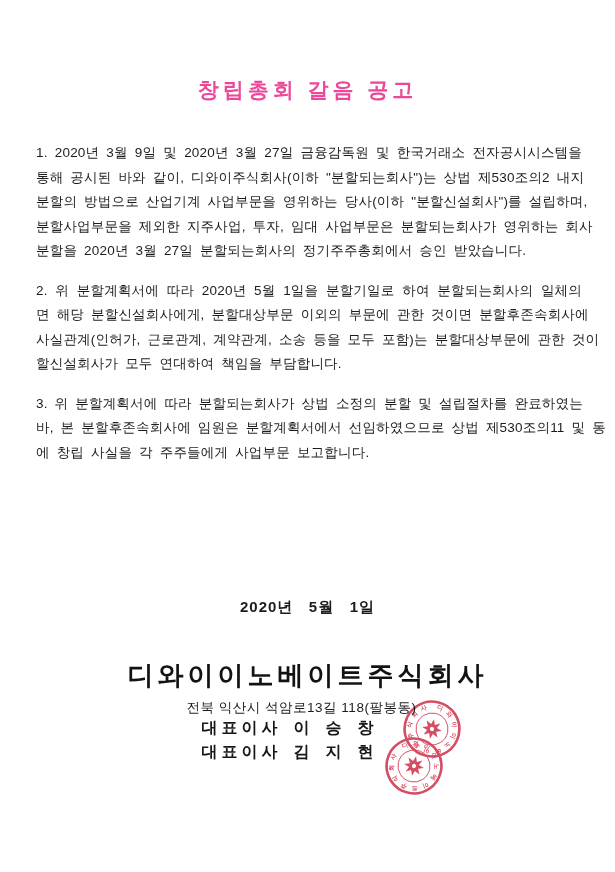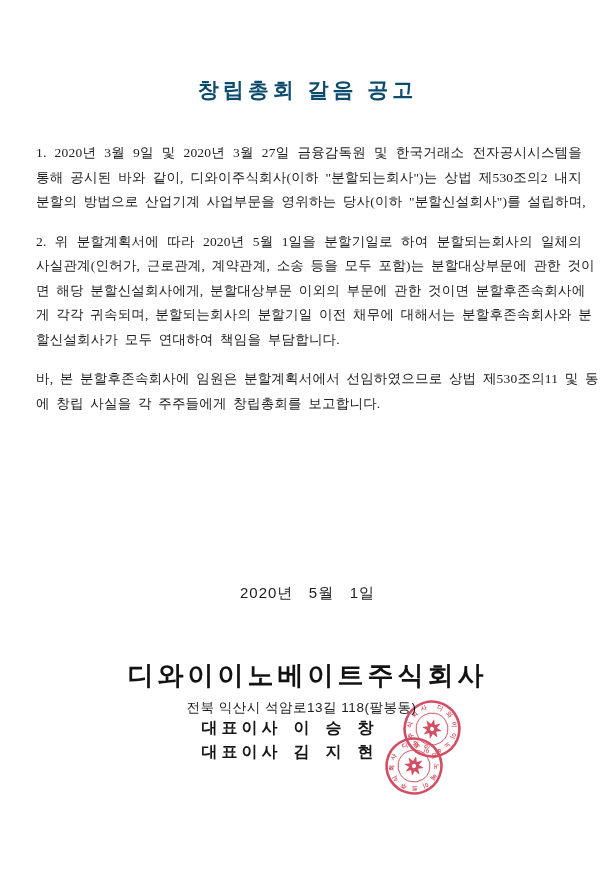--- a/index.html
+++ b/index.html
@@ -11,41 +11,40 @@
     font-family:"Liberation Sans", sans-serif;
     color:#1c1c1c;
     overflow:hidden;
   }
   .title {
     position:absolute; top:76px; left:0; right:0;
     margin:0;
     text-align:center;
     font-size:21px; font-weight:bold;
     letter-spacing:4px;
-    color:#0c4a6e;
+    color:#ec4899;
   }
   .bodytext {
     position:absolute; left:36px; right:33px; top:141px;
   }
   .para { margin:0 0 15px 0; }
   .pline {
     font-size:13.5px;
     line-height:24.5px;
     word-spacing:3px;
     letter-spacing:0.2px;
     text-align:justify;
     text-align-last:justify;
     white-space:nowrap;
-    font-family:Liberation Serif, serif;
   }
   .pline.last { text-align-last:left; white-space:normal; }
   .date-line {
-    position:absolute; top:584px; left:0; right:0;
+    position:absolute; top:598px; left:0; right:0;
     text-align:center;
-    font-size:15px; font-weight:normal;
+    font-size:15px; font-weight:bold;
     letter-spacing:1px;
     white-space:pre;
   }
   .company-name {
     position:absolute; top:658px; left:0; right:0;
     text-align:center;
     font-size:26px; font-weight:bold;
     letter-spacing:4px;
     color:#121212;
   }
@@ -86,33 +85,35 @@
 <div class="page">
 
   <h1 class="title">창립총회 갈음 공고</h1>
 
   <div class="bodytext">
 
     <div class="para">
       <div class="pline">1.   2020년 3월 9일 및 2020년 3월 27일 금융감독원 및 한국거래소 전자공시시스템을</div>
       <div class="pline">통해 공시된 바와 같이, 디와이주식회사(이하 "분할되는회사")는 상법 제530조의2 내지</div>
       <div class="pline">분할의 방법으로 산업기계 사업부문을 영위하는 당사(이하 "분할신설회사")를 설립하며,</div>
+      <div class="pline">분할사업부문을 제외한 지주사업, 투자, 임대 사업부문은 분할되는회사가 영위하는 회사</div>
+      <div class="pline last">분할을 2020년 3월 27일 분할되는회사의 정기주주총회에서 승인 받았습니다.</div>
     </div>
 
     <div class="para">
       <div class="pline">2.   위 분할계획서에 따라 2020년 5월 1일을 분할기일로 하여 분할되는회사의 일체의</div>
+      <div class="pline">면 해당 분할신설회사에게, 분할대상부문 이외의 부문에 관한 것이면 분할후존속회사에</div>
       <div class="pline">사실관계(인허가, 근로관계, 계약관계, 소송 등을 모두 포함)는 분할대상부문에 관한 것이</div>
-      <div class="pline">면 해당 분할신설회사에게, 분할대상부문 이외의 부문에 관한 것이면 분할후존속회사에</div>
-      <div class="pline">게 각각 귀속되며, 분할되는회사의 분할기일 이전 채무에 대해서는 분할후존속회사와 분</div>
       <div class="pline last">할신설회사가 모두 연대하여 책임을 부담합니다.</div>
     </div>
 
     <div class="para">
+      <div class="pline">3.   위 분할계획서에 따라 분할되는회사가 상법 소정의 분할 및 설립절차를 완료하였는</div>
       <div class="pline">바, 본 분할후존속회사에 임원은 분할계획서에서 선임하였으므로 상법 제530조의11 및 동</div>
-      <div class="pline last">에 창립 사실을 각 주주들에게 창립총회를 보고합니다.</div>
+      <div class="pline last">에 창립 사실을 각 주주들에게 사업부문 보고합니다.</div>
     </div>
 
   </div>
 
   <div class="date-line">2020년   5월   1일</div>
 
   <div class="company-name">디와이이노베이트주식회사</div>
 
   <div class="company-address">전북 익산시 석암로13길 118(팔봉동)</div>
 

